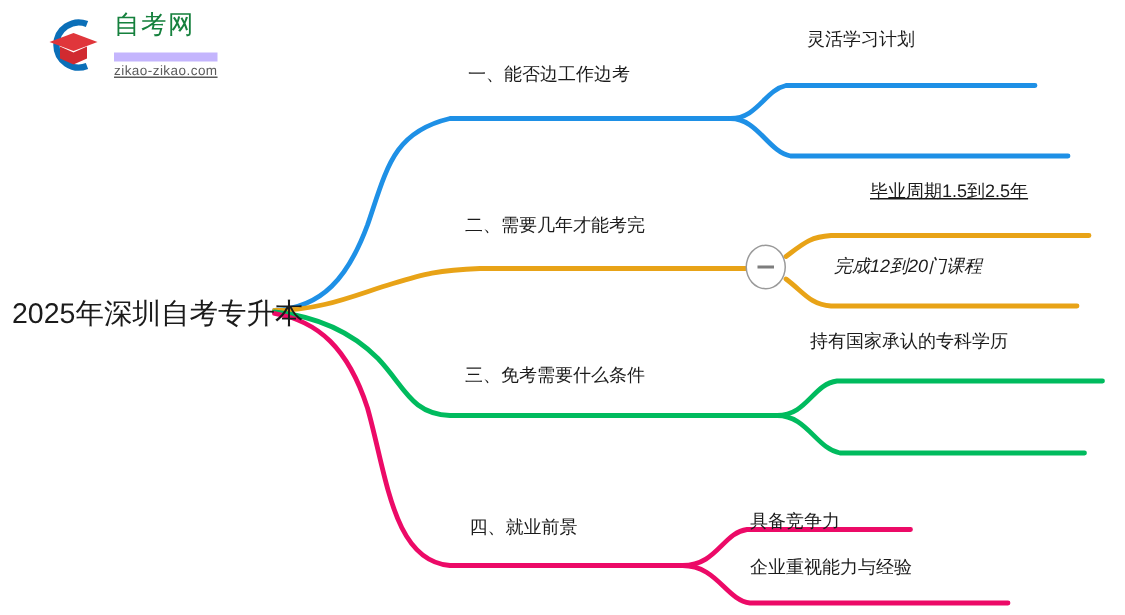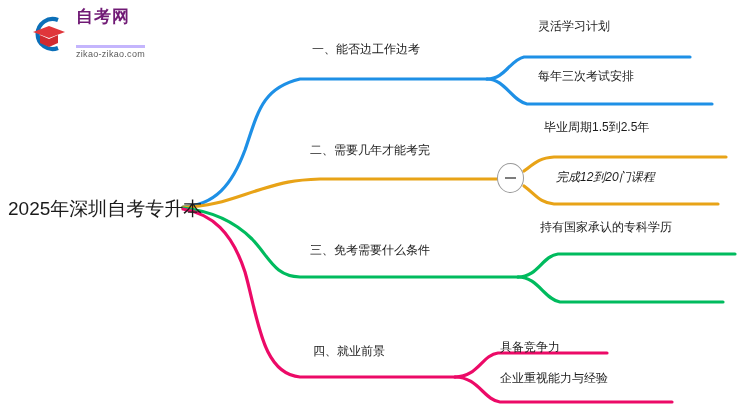--- a/index.html
+++ b/index.html
@@ -42,31 +42,32 @@
     flex: none;
   }
   .logo-text-wrap {
     display: flex;
     flex-direction: column;
     justify-content: center;
     line-height: 1;
   }
   .logo-title {
     font-size: 17px;
-    font-weight: bold;
-    color: #701a75;
+    font-weight: normal;
+    color: #15803d;
     letter-spacing: 1px;
-    margin-bottom: 20px;
+    margin-bottom: 10px;
   }
   .logo-sub {
     font-size: 9px;
     color: #5b5b5b;
     letter-spacing: 0.3px;
-    border-top: 3px solid #c4b5fd;
+    border-top: 6px solid #c4b5fd;
     padding-top: 2px;
+    text-decoration: underline;
   }
 
   
   .node-text {
     position: absolute;
     color: #1b1b1b;
     white-space: nowrap;
     font-family: "Liberation Sans", "DejaVu Sans", sans-serif;
   }
   .root-node {
@@ -84,21 +85,21 @@
 
   
   .n1 { left: 312px; top: 41px; }
   .n2 { left: 310px; top: 142px; }
   .n3 { left: 310px; top: 242px; }
   .n4 { left: 313px; top: 343px; }
 
   
   .s1a { left: 538px; top: 18px; }
   .s1b { left: 538px; top: 68px; }
-  .s2a { left: 544px; top: 119px; }
+  .s2a { left: 580px; top: 119px; text-decoration: underline; }
   .s2b { left: 556px; top: 169px; font-style: italic; }
   .s3a { left: 540px; top: 219px; }
   .s3b { left: 540px; top: 269px; }
   .s4a { left: 500px; top: 339px; }
   .s4b { left: 500px; top: 370px; }
 
   .collapse-toggle {
     position: absolute;
     left: 497px;
     top: 163px;
@@ -166,21 +167,20 @@
   </div>
 
   <div class="node-text root-node">2025年深圳自考专升本</div>
 
   <div class="node-text level1-node n1">一、能否边工作边考</div>
   <div class="node-text level1-node n2">二、需要几年才能考完</div>
   <div class="node-text level1-node n3">三、免考需要什么条件</div>
   <div class="node-text level1-node n4">四、就业前景</div>
 
   <div class="node-text level2-node s1a">灵活学习计划</div>
-  <div class="node-text level2-node s1b">每年三次考试安排</div>
 
   <div class="node-text level2-node s2a">毕业周期1.5到2.5年</div>
   <div class="node-text level2-node s2b">完成12到20门课程</div>
 
   <div class="node-text level2-node s3a">持有国家承认的专科学历</div>
 
   <div class="node-text level2-node s4a">具备竞争力</div>
   <div class="node-text level2-node s4b">企业重视能力与经验</div>
 
   <div class="collapse-toggle">

